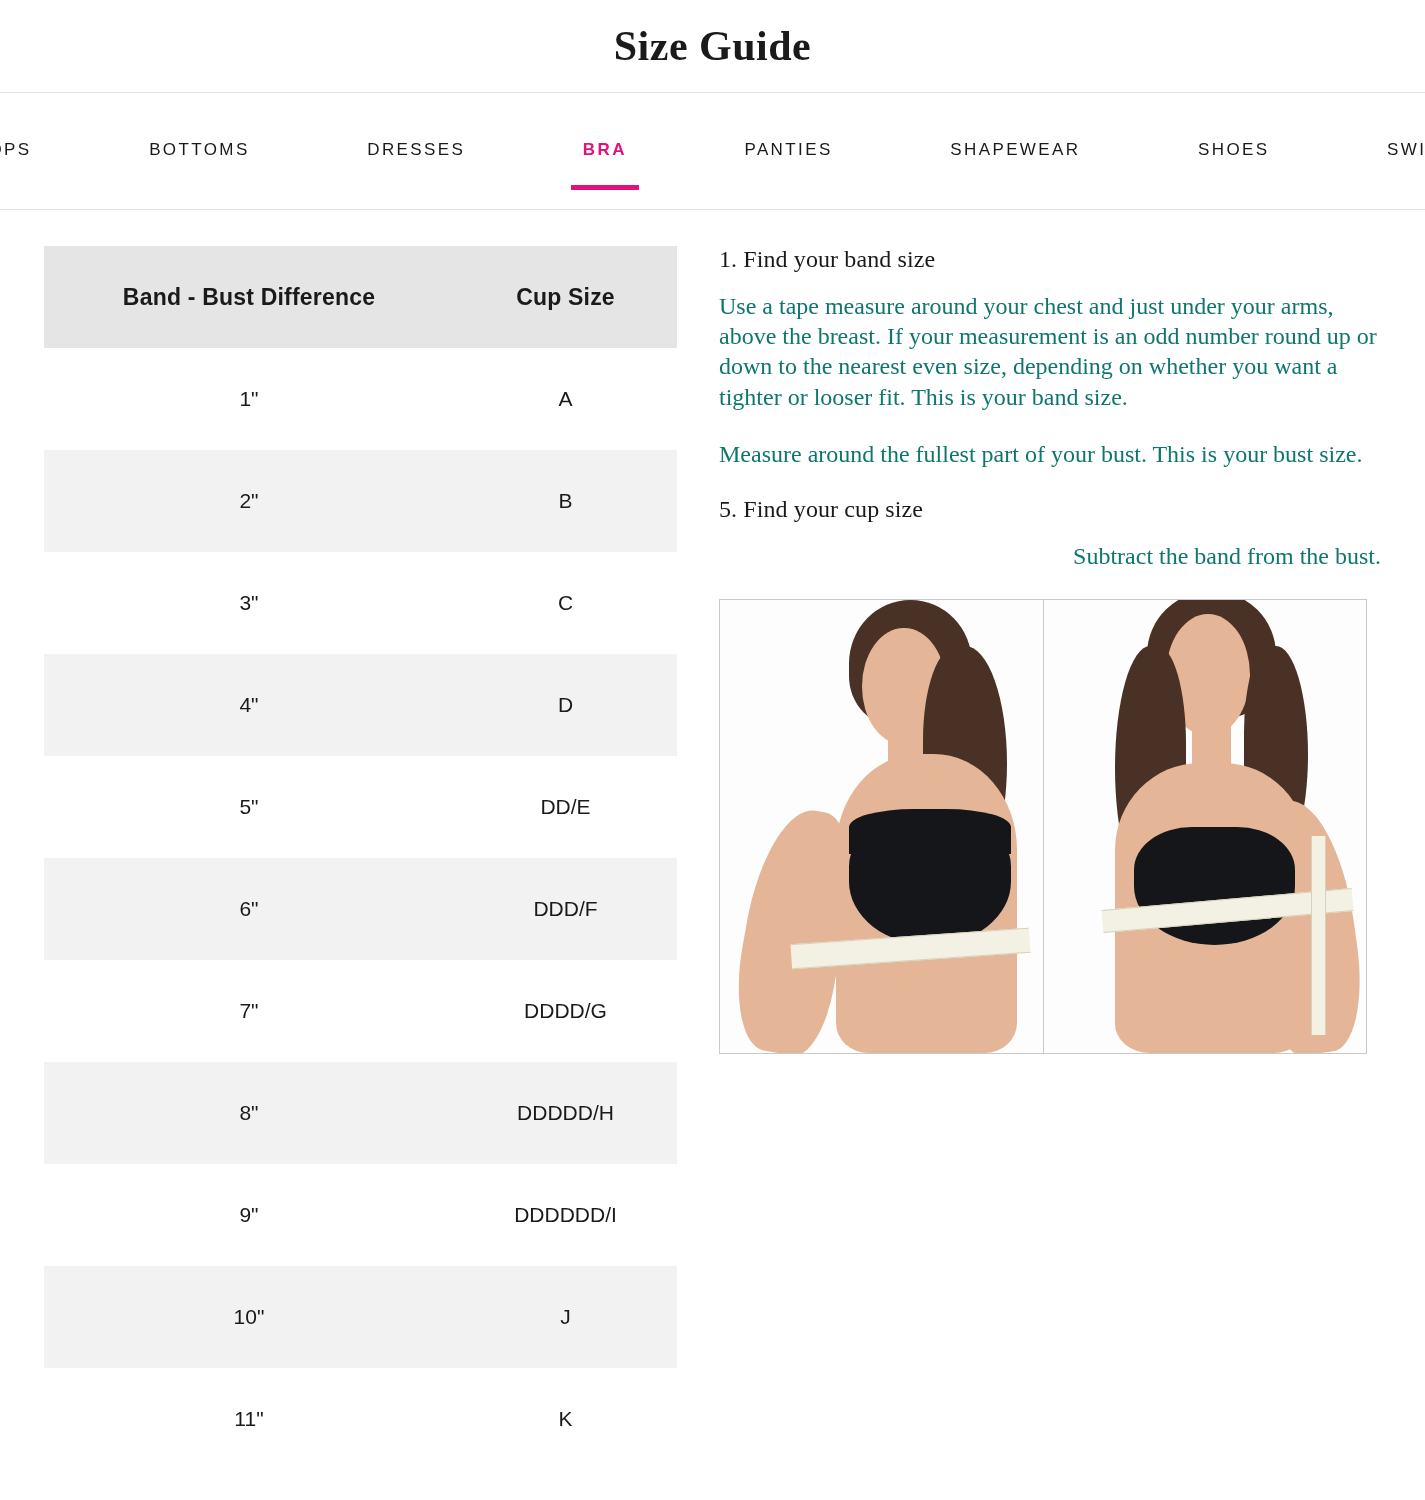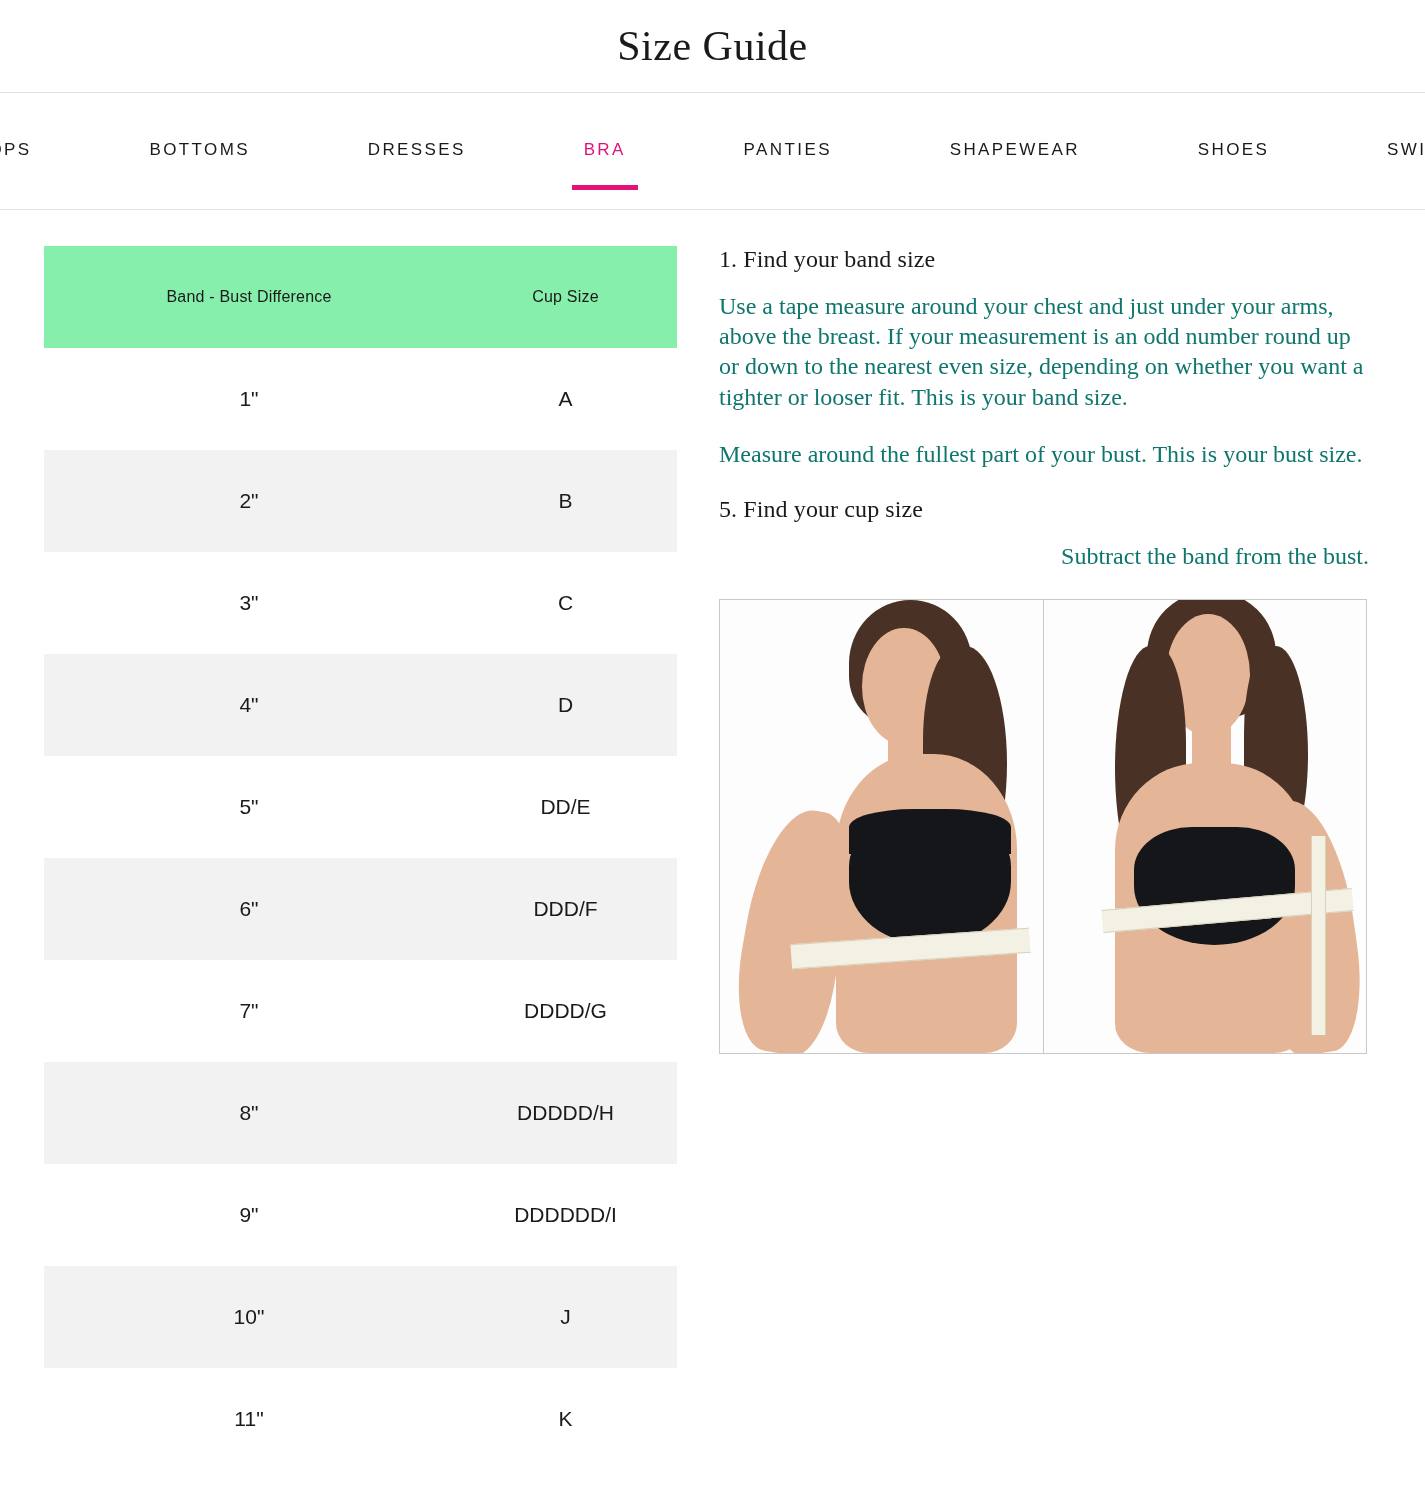--- a/index.html
+++ b/index.html
@@ -20,21 +20,21 @@
   .header {
     height: 93px;
     display: flex;
     align-items: center;
     justify-content: center;
     border-bottom: 1px solid #e2e2e2;
   }
   .header-title {
     font-family: "Liberation Serif", serif;
     font-size: 42px;
-    font-weight: 400;
+    font-weight: 700;
     letter-spacing: 0.5px;
     color: #1a1a1a;
   }
   
   .tabbar {
     height: 117px;
     border-bottom: 1px solid #e2e2e2;
     display: flex;
     align-items: center;
     padding-left: 0px;
@@ -54,21 +54,21 @@
     letter-spacing: 2.4px;
     color: #1a1a1a;
     text-transform: uppercase;
     padding: 28px 4px 30px 4px;
     cursor: pointer;
     white-space: nowrap;
     font-weight: 400;
   }
   .tab.first { margin-left: -28px; }
   .tab.last { margin-right: -22px; }
-  .tab.active { color: #e2127a; }
+  .tab.active { color: #e2127a; font-weight: bold; }
   .tab.active::after {
     content: "";
     position: absolute;
     left: -8px;
     right: -8px;
     bottom: 0px;
     height: 5px;
     background: #e2127a;
   }
   
@@ -76,38 +76,38 @@
     display: flex;
     padding: 36px 0 0 0;
   }
   .left-col {
     width: 678px;
     padding-left: 44px;
   }
   .right-col {
     width: 747px;
     padding-left: 41px;
-    padding-right: 56px;
+    padding-right: 44px;
   }
   
   table.size-table {
     border-collapse: collapse;
     width: 633px;
     table-layout: fixed;
   }
   table.size-table th,
   table.size-table td {
     text-align: center;
     font-size: 21px;
     color: #1a1a1a;
   }
   table.size-table thead th {
-    background: #86efac;
-    font-weight: normal;
-    font-size: 16px;
+    background: #e5e5e5;
+    font-weight: bold;
+    font-size: 23px;
     height: 102px;
     letter-spacing: 0.2px;
   }
   table.size-table thead th.col1 { width: 410px; }
   table.size-table thead th.col2 { width: 223px; }
   table.size-table tbody td {
     height: 102px;
     font-weight: 400;
   }
   table.size-table tbody tr.alt td {

